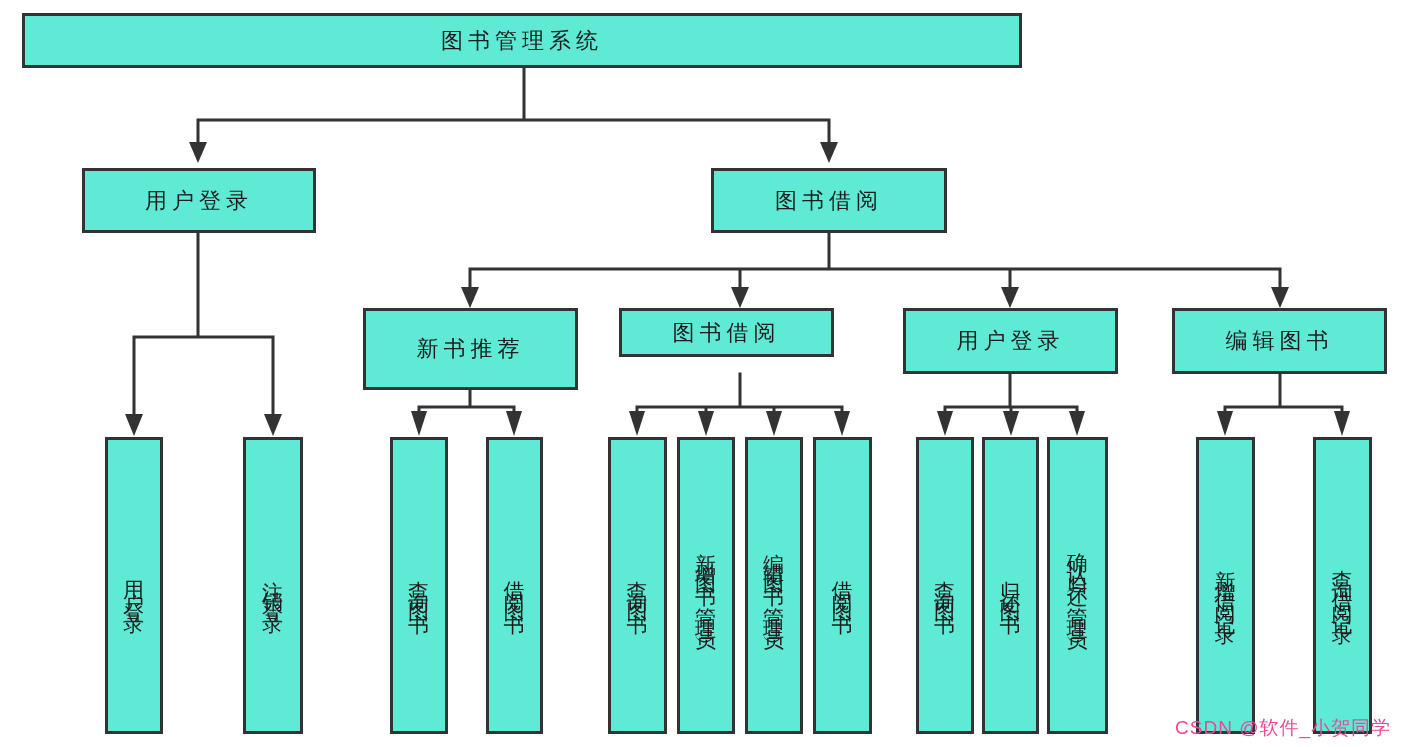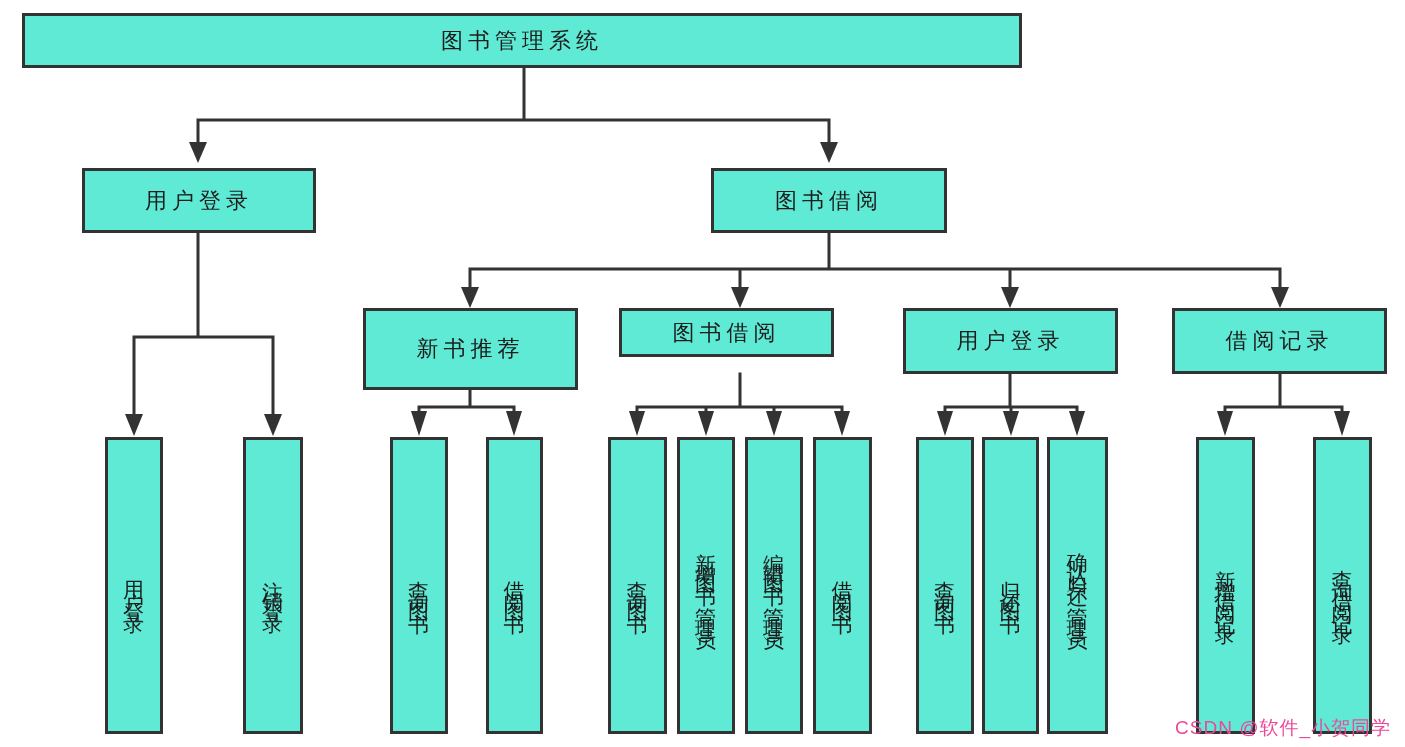--- a/index.html
+++ b/index.html
@@ -111,21 +111,21 @@
   <div class="box" style="left:363px;top:308px;width:215px;height:82px">
     <span class="lbl">新书推荐</span>
   </div>
   <div class="box" style="left:619px;top:308px;width:215px;height:49px">
     <span class="lbl">图书借阅</span>
   </div>
   <div class="box" style="left:903px;top:308px;width:215px;height:66px">
     <span class="lbl">用户登录</span>
   </div>
   <div class="box" style="left:1172px;top:308px;width:215px;height:66px">
-    <span class="lbl">借阅记录</span>
+    <span class="lbl">编辑图书</span>
   </div>
 
   <div class="box vbox" style="left:105px;width:58px">
     <span class="lbl">用户登录</span>
   </div>
   <div class="box vbox" style="left:243px;width:60px">
     <span class="lbl">注销登录</span>
   </div>
 
   <div class="box vbox" style="left:390px;width:58px">

